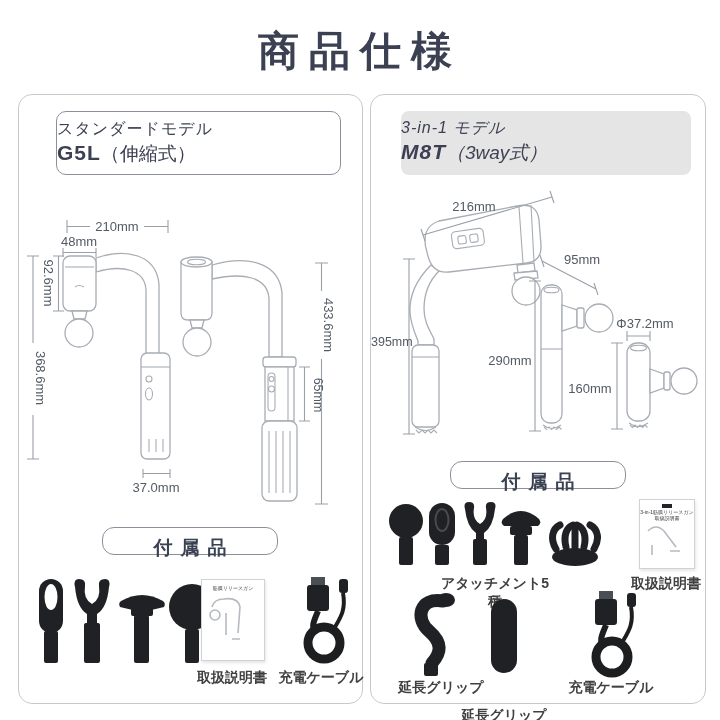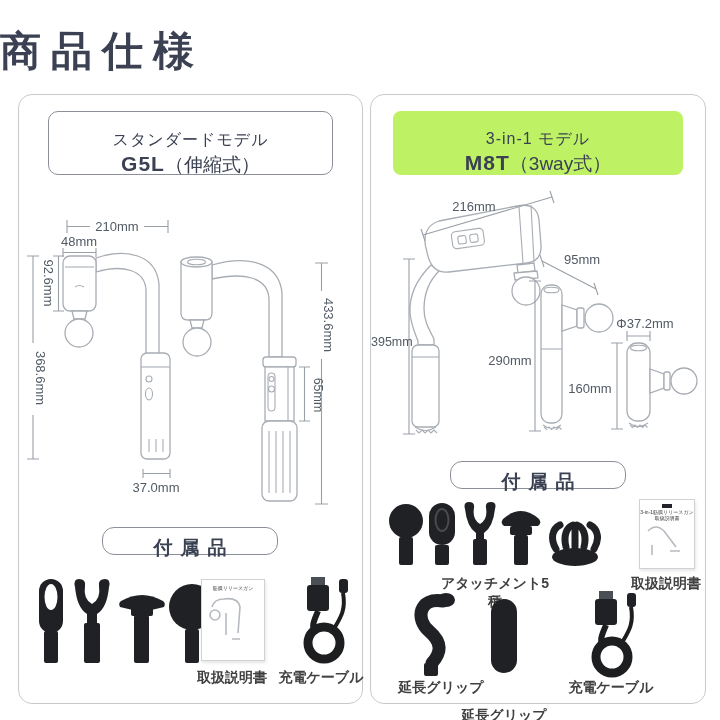--- a/index.html
+++ b/index.html
@@ -1,29 +1,29 @@
 <!DOCTYPE html>
 <html><head>
 <meta charset="utf-8">
 <style>
   html,body{margin:0;padding:0;background:#ffffff;}
   body{width:720px;height:720px;position:relative;overflow:hidden;
        font-family:"Liberation Sans","DejaVu Sans",sans-serif;color:#3b4152;}
-  .page-title{position:absolute;top:24px;left:0;width:720px;
+  .page-title{position:absolute;top:24px;left:0;width:720px;text-align:center;
        font-family:"Liberation Serif","DejaVu Serif",serif;font-size:41px;font-weight:600;
        letter-spacing:10px;color:#3b4152;}
   .panel{position:absolute;top:94px;height:608px;border:1px solid #c7cacd;border-radius:14px;background:#fff;}
   .panel-left{left:18px;width:343px;}
   .panel-right{left:370px;width:334px;}
-  .model-box{position:absolute;text-align:center;padding-top:18px;box-sizing:border-box;}
+  .model-box{position:absolute;text-align:left;padding-top:7px;box-sizing:border-box;margin-left:8px;}
   .model-box .l1{font-size:16px;letter-spacing:1px;}
   .model-box .l2{font-size:19px;margin-top:1px;}
   .model-box .l2 b{font-size:21px;font-weight:700;letter-spacing:1px;}
   .mb-left{left:29px;top:16px;width:285px;height:64px;border:1.5px solid #8b8f99;border-radius:10px;}
-  .mb-right{left:22px;top:16px;width:290px;height:64px;background:#bef264;border-radius:8px;}
+  .mb-right{left:22px;top:16px;width:290px;height:64px;background:#e5e5e5;border-radius:8px;font-style:italic;}
   .fuzoku{position:absolute;width:176px;height:28px;border:1.5px solid #8b8f99;border-radius:12px;
        text-align:center;line-height:40px;font-size:19px;font-weight:700;letter-spacing:8px;
        text-indent:8px;color:#3a4152;box-sizing:border-box;}
   .acc-label{position:absolute;font-size:14px;font-weight:700;color:#404040;text-align:center;width:120px;}
   .manual-card{position:absolute;background:#fff;border:1px solid #cfd2d6;box-shadow:1px 2px 3px rgba(0,0,0,.10);
        text-align:center;}
   .manual-card .mt{font-size:5px;color:#333;margin-top:5px;letter-spacing:0;line-height:6px;}
   .manual-card .chip{width:10px;height:4px;background:#23242a;margin:4px auto 1px auto;}
   svg{position:absolute;display:block;}
   .ln{fill:#ffffff;stroke:#a8adb4;stroke-width:1.3;}

